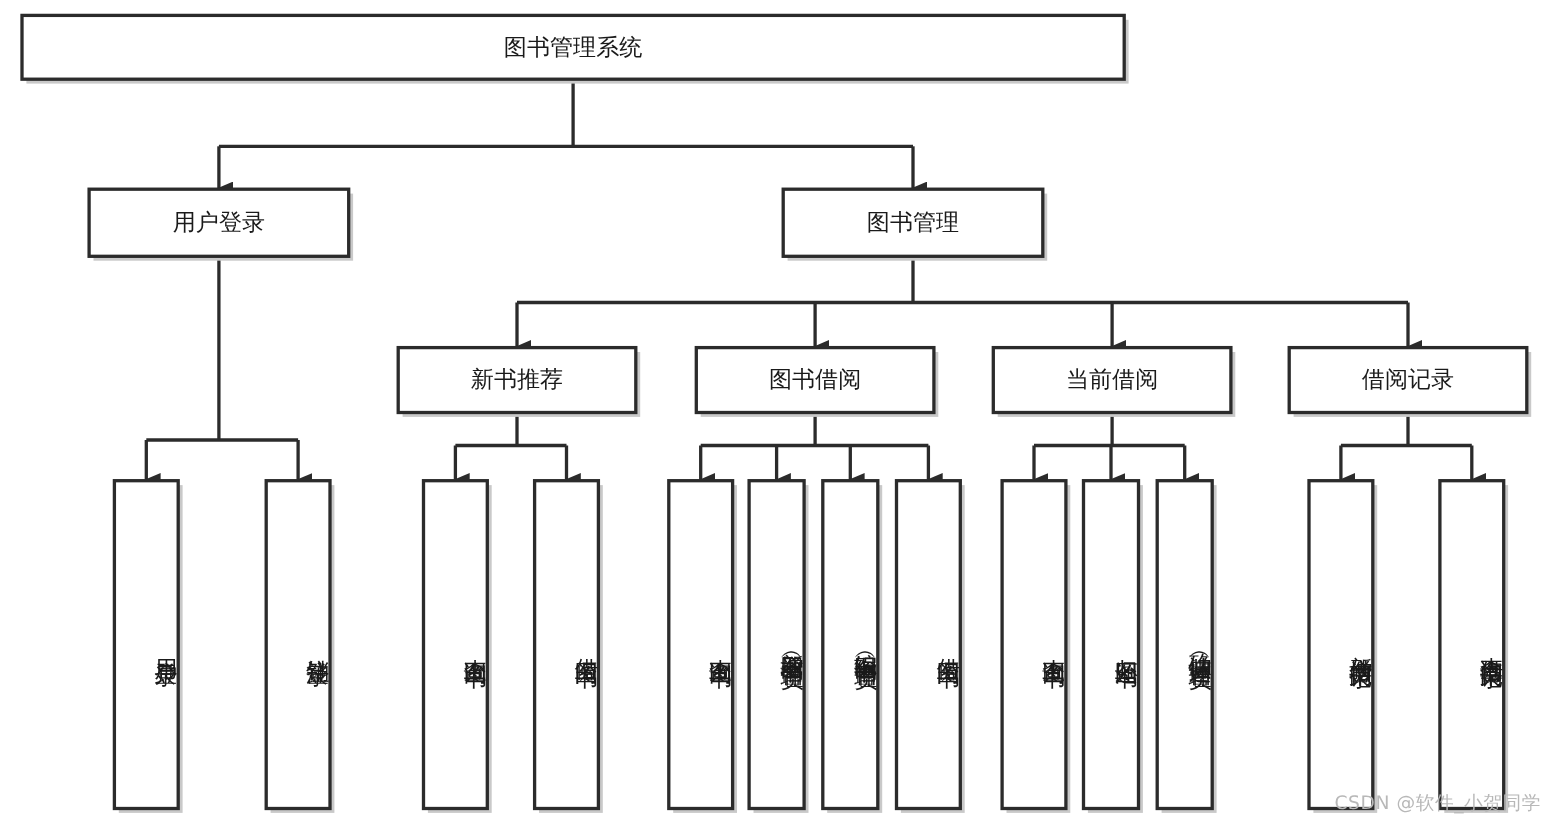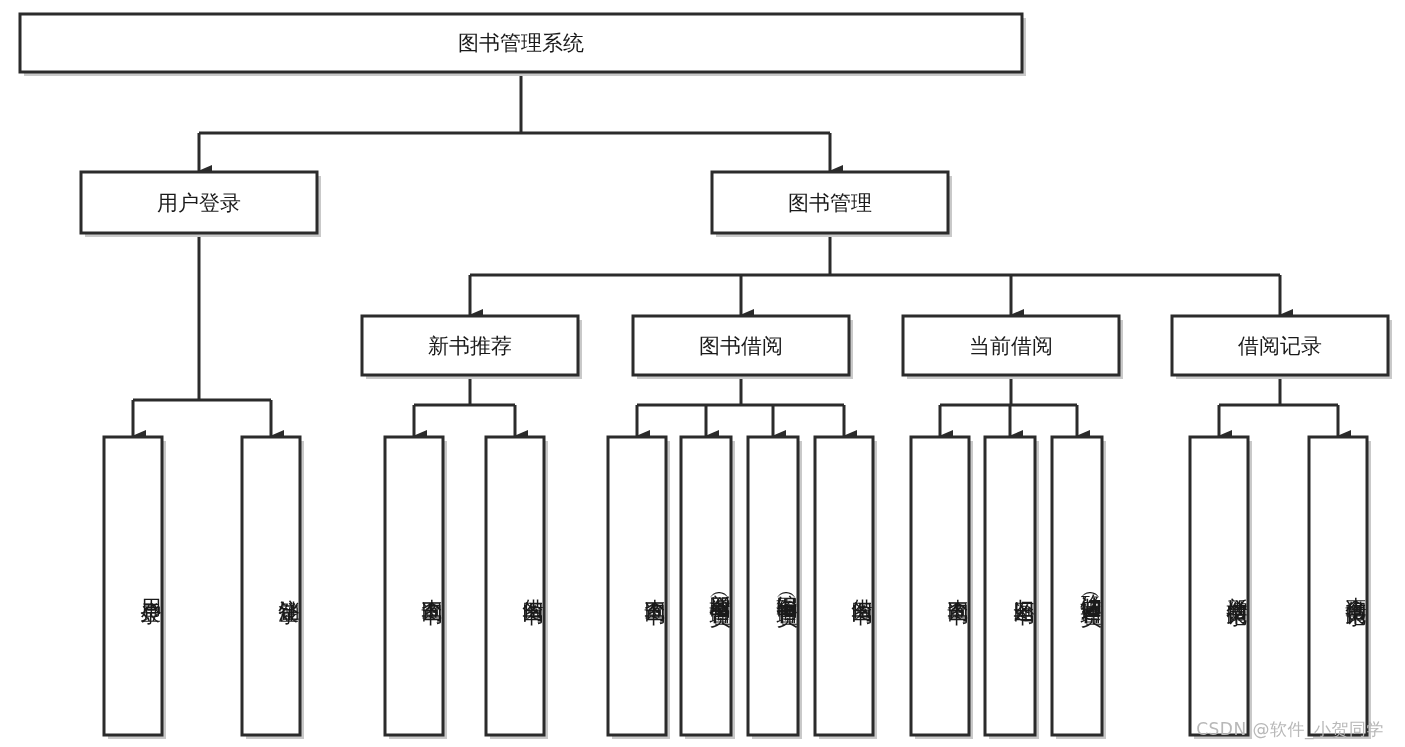--- a/index.html
+++ b/index.html
@@ -51,21 +51,21 @@
     font-size: 21px;
     line-height: 1.12;
     color: #1a1a1a;
     letter-spacing: 2px;
     text-align: start;
     white-space: nowrap;
     pointer-events: none;
   }
   .watermark {
     position: absolute;
-    right: 21px;
+    right: 4px;
     bottom: 6px;
     font-family: "DejaVu Sans", "Liberation Sans", sans-serif;
     font-size: 17px;
     color: #b8b8b8;
     letter-spacing: 0.5px;
     white-space: nowrap;
   }
 </style>
 </head>
 <body>

